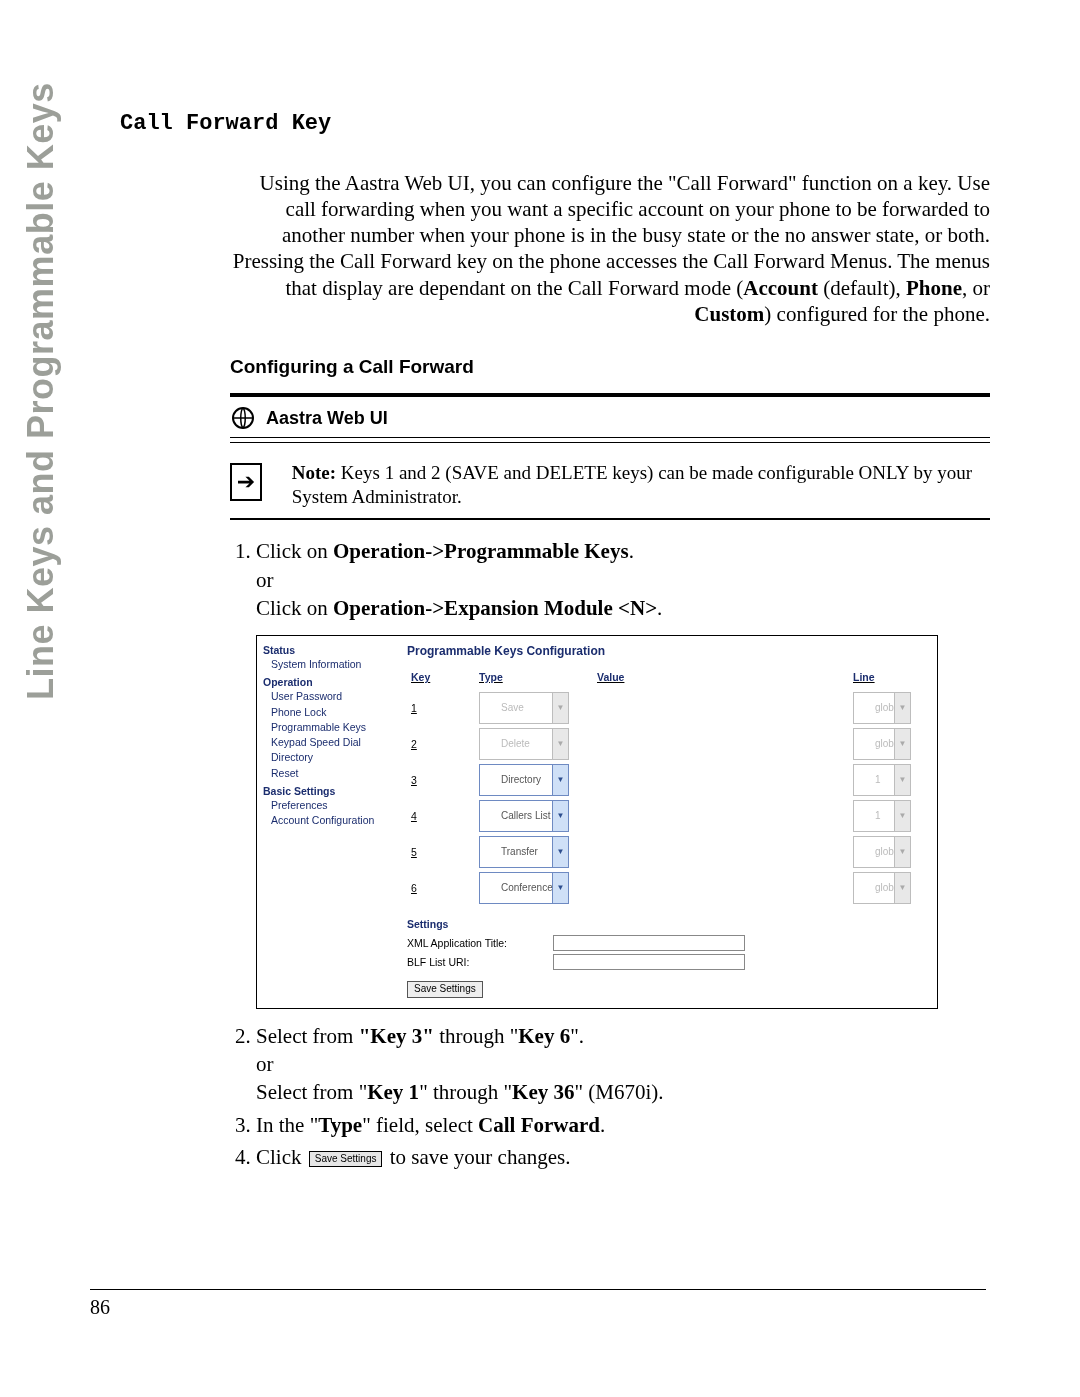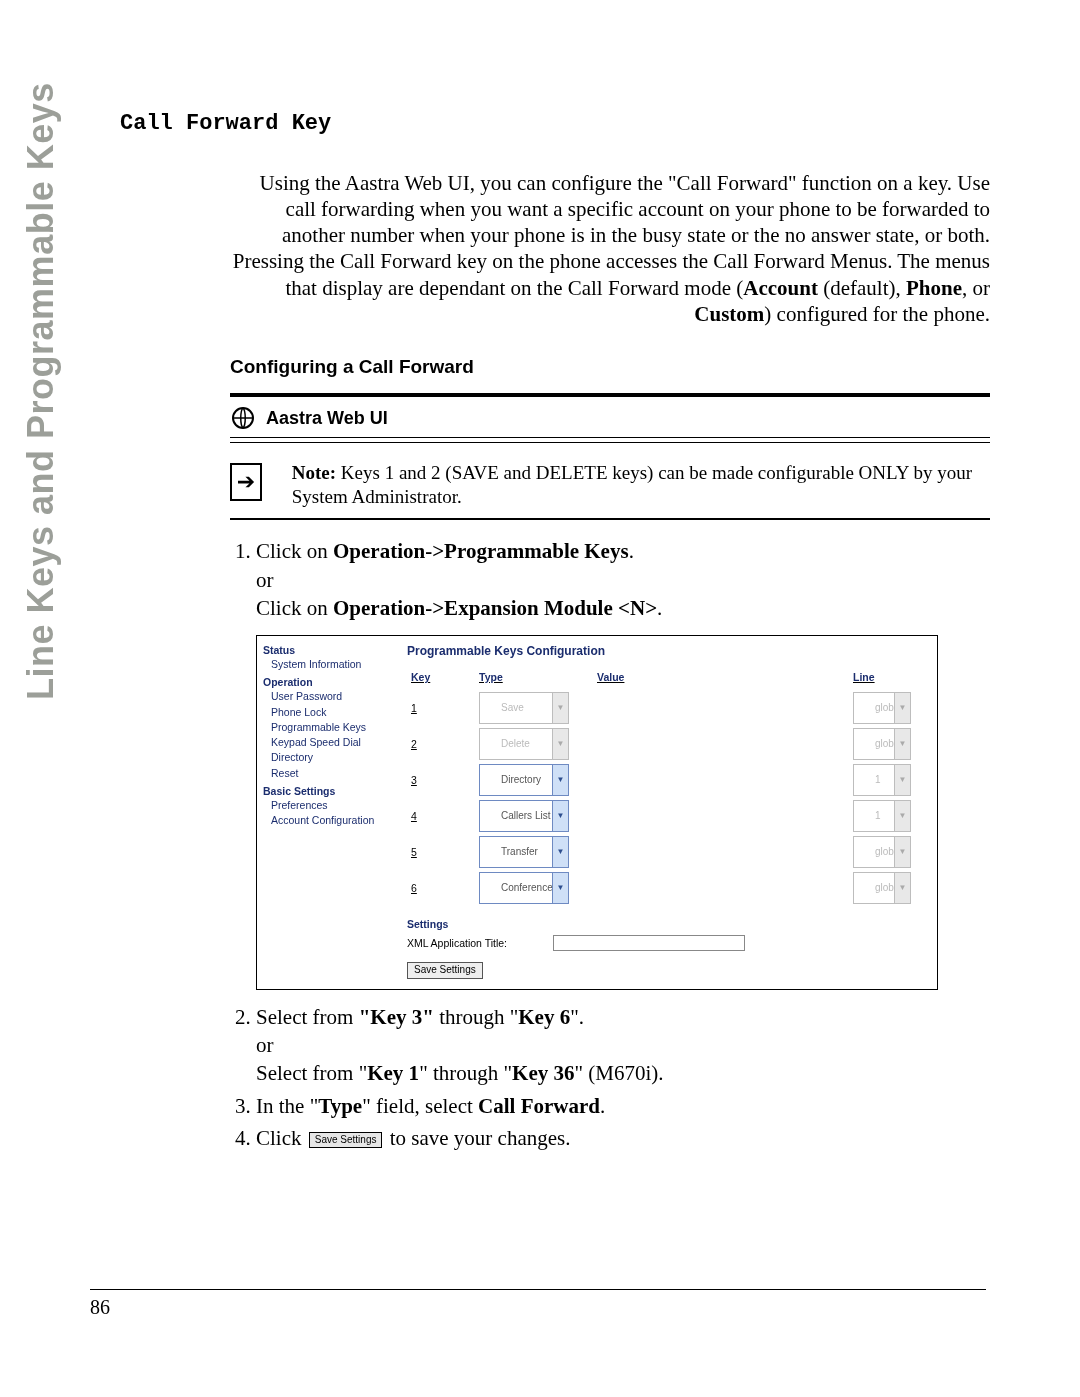--- a/index.html
+++ b/index.html
@@ -380,20 +380,24 @@
                   </span></td>
           </tr>
         </tbody>
           </table>
 
         <div class="ui-section-label">Settings</div>
         <div class="ui-row">
           <span class="lbl">XML Application Title:</span>
           <span class="txt"></span>
         </div>
+        <div class="ui-row">
+          <span class="lbl">BLF List URI:</span>
+          <span class="txt"></span>
+        </div>
         <span class="ui-btn">Save Settings</span>
       </div>
     </div>
 
 
     <ol class="steps" start="2">
       <li>
         <span>Select from </span><b>"Key 3"</b><span> through "</span><b>Key 6</b><span>".</span>
         <span class="sub">or</span>
         <span class="sub">

